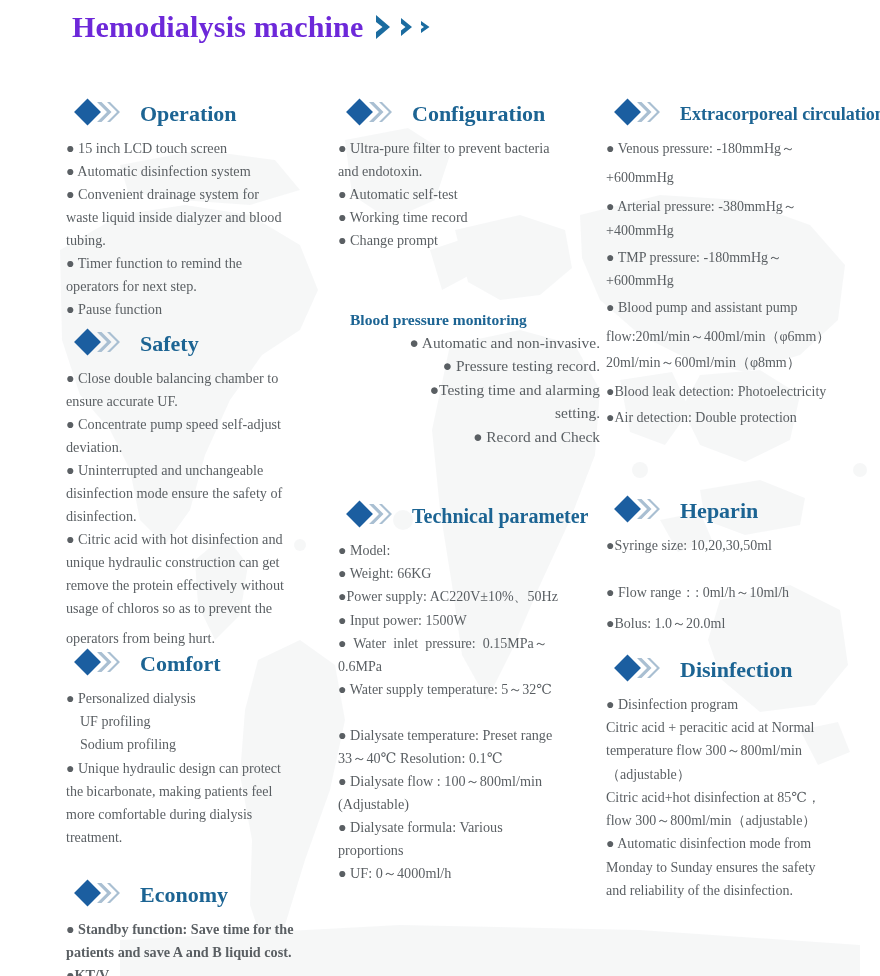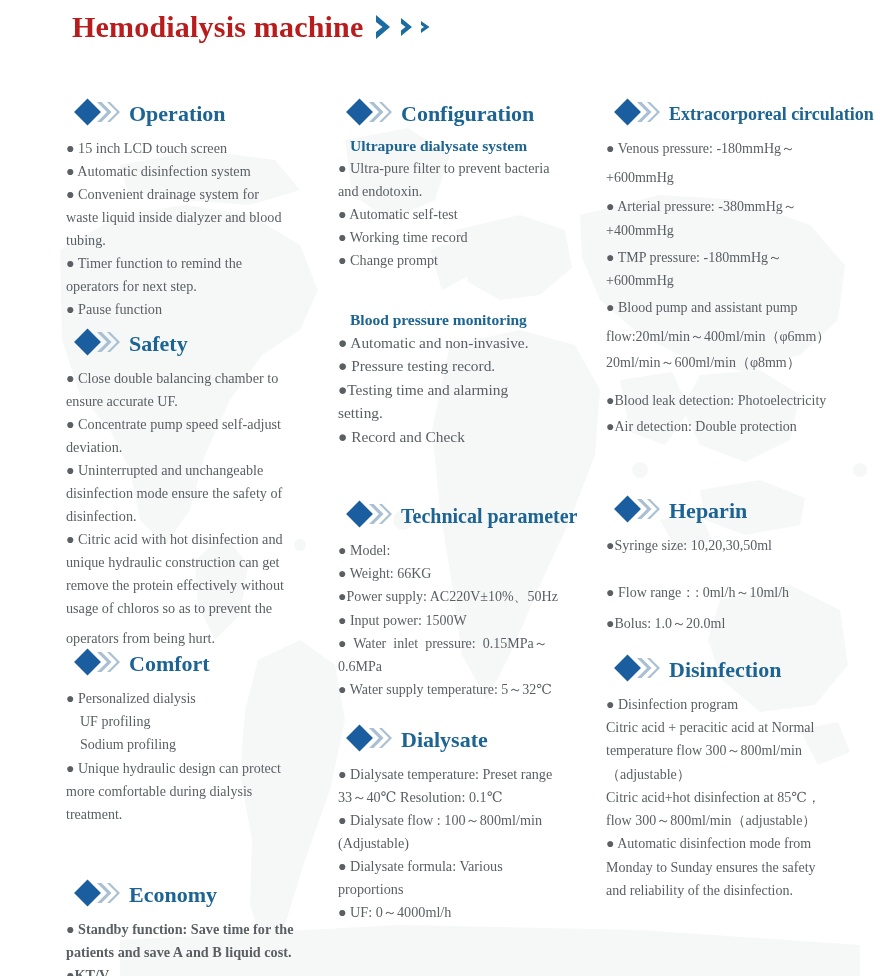--- a/index.html
+++ b/index.html
@@ -21,52 +21,52 @@
   
   #page{position:relative;z-index:2;width:880px;height:976px;}
   
   .title-row{
     position:absolute;left:72px;top:12px;
     display:flex;align-items:center;gap:6px;
   }
   .main-title{
     font-family:"Liberation Serif","DejaVu Serif",serif;
     font-weight:700;font-size:30px;letter-spacing:.2px;
-    color:#b91c1c;white-space:nowrap;line-height:1;
+    color:#6d28d9;white-space:nowrap;line-height:1;
   }
   .title-arrows{display:flex;align-items:center;gap:1px;margin-left:4px;}
   .title-arrows svg{display:block;}
   
   .col{position:absolute;top:0;}
   .col1{left:66px;width:262px;}
   .col2{left:338px;width:262px;}
   .col3{left:606px;width:272px;}
   
   .sec{position:absolute;left:0;width:100%;}
-  .sec-head{display:flex;align-items:center;gap:9px;margin:0 0 7px 8px;}
+  .sec-head{display:flex;align-items:center;gap:20px;margin:0 0 7px 8px;}
   .sec-ico{flex:0 0 auto;display:block;}
   .sec-title{
     font-family:"Liberation Serif","DejaVu Serif",serif;
     font-weight:700;color:#1c6493;line-height:1;white-space:nowrap;
   }
   .t22{font-size:22px;}
   .t20{font-size:20px;}
   .t18{font-size:18px;}
   .sub-head{
     font-family:"Liberation Serif","DejaVu Serif",serif;
     font-weight:700;font-size:15.5px;color:#1c6493;
     margin:0 0 2px 12px;
   }
   
   ul.lines{list-style:none;margin:0;padding:0;}
   ul.lines li{
     font-size:14.2px;line-height:1.62;color:#5a5f63;
     margin:0;padding:0;text-indent:0;
   }
-  ul.lines.sz15 li{font-size:15.4px;line-height:1.52;}
+  ul.lines.sz15 li{font-size:15.4px;line-height:1.52;text-align:right;}
   ul.lines.sz14 li{font-size:14px;line-height:1.66;}
   .nowrapline{white-space:nowrap;}
 </style>
 </head>
 <body>
 
 <div id="watermark">
   <svg viewBox="0 0 880 976" preserveAspectRatio="xMidYMid slice" aria-hidden="true">
     <g class="wm-land">
 
@@ -181,20 +181,21 @@
             <path d="M33 4 L43 14 L33 24 L36 24 L46 14 L36 4 Z" fill="#a9bfd2"></path>
           </svg>
         </span>
         <span class="sec-title t22">Comfort</span>
       </div>
       <ul class="lines sz14">
         <li>● Personalized dialysis</li>
         <li style="white-space:pre">    UF profiling</li>
         <li style="white-space:pre">    Sodium profiling</li>
         <li>● Unique hydraulic design can protect</li>
+        <li>the bicarbonate, making patients feel</li>
         <li>more comfortable during dialysis</li>
         <li>treatment.</li>
       </ul>
     </div>
 
     <div class="sec" style="top:879px">
       <div class="sec-head">
         <span class="sec-ico">
           <svg width="46" height="28" viewBox="0 0 46 28">
             <rect x="4" y="4.5" width="19" height="19" transform="rotate(45 13.5 14)" fill="#1b5ea0"></rect>
@@ -218,21 +219,20 @@
       <div class="sec-head">
         <span class="sec-ico">
           <svg width="46" height="28" viewBox="0 0 46 28">
             <rect x="4" y="4.5" width="19" height="19" transform="rotate(45 13.5 14)" fill="#1b5ea0"></rect>
             <path d="M23 4 L33 14 L23 24 L27.5 24 L37.5 14 L27.5 4 Z" fill="#a9bfd2"></path>
             <path d="M33 4 L43 14 L33 24 L36 24 L46 14 L36 4 Z" fill="#a9bfd2"></path>
           </svg>
         </span>
         <span class="sec-title t22">Configuration</span>
       </div>
-      <div class="sub-head">Ultrapure dialysate system</div>
       <ul class="lines">
         <li>● Ultra-pure filter to prevent bacteria</li>
         <li>and endotoxin.</li>
         <li>● Automatic self-test</li>
         <li>● Working time record</li>
         <li>● Change prompt</li>
       </ul>
     </div>
 
     <div class="sec" style="top:311px">
@@ -262,30 +262,20 @@
         <li>● Weight: 66KG</li>
         <li class="nowrapline">●Power supply: AC220V±10%、50Hz</li>
         <li>● Input power: 1500W</li>
         <li style="white-space:pre">●  Water  inlet  pressure:  0.15MPa～</li>
         <li>0.6MPa</li>
         <li class="nowrapline">● Water supply temperature: 5～32℃</li>
       </ul>
     </div>
 
     <div class="sec" style="top:724px">
-      <div class="sec-head">
-        <span class="sec-ico">
-          <svg width="46" height="28" viewBox="0 0 46 28">
-            <rect x="4" y="4.5" width="19" height="19" transform="rotate(45 13.5 14)" fill="#1b5ea0"></rect>
-            <path d="M23 4 L33 14 L23 24 L27.5 24 L37.5 14 L27.5 4 Z" fill="#a9bfd2"></path>
-            <path d="M33 4 L43 14 L33 24 L36 24 L46 14 L36 4 Z" fill="#a9bfd2"></path>
-          </svg>
-        </span>
-        <span class="sec-title t22">Dialysate</span>
-      </div>
       <ul class="lines">
         <li>●  Dialysate temperature: Preset range</li>
         <li>33～40℃ Resolution: 0.1℃</li>
         <li>●  Dialysate flow : 100～800ml/min</li>
         <li>(Adjustable)</li>
         <li>● Dialysate formula: Various</li>
         <li>proportions</li>
         <li>● UF: 0～4000ml/h</li>
       </ul>
     </div>
@@ -307,21 +297,21 @@
       <ul class="lines sz14">
         <li style="margin-top:3px">● Venous pressure: -180mmHg～</li>
         <li style="margin-top:6px">+600mmHg</li>
         <li style="margin-top:6px">● Arterial pressure: -380mmHg～</li>
         <li>+400mmHg</li>
         <li style="margin-top:4px">● TMP pressure: -180mmHg～</li>
         <li>+600mmHg</li>
         <li style="margin-top:4px">● Blood pump and assistant pump</li>
         <li class="nowrapline" style="margin-top:5px">flow:20ml/min～400ml/min（φ6mm）</li>
         <li class="nowrapline" style="margin-top:3px">  20ml/min～600ml/min（φ8mm）</li>
-        <li class="nowrapline" style="margin-top:15px">●Blood leak detection: Photoelectricity</li>
+        <li class="nowrapline" style="margin-top:6px">●Blood leak detection: Photoelectricity</li>
         <li class="nowrapline" style="margin-top:3px">●Air detection: Double protection</li>
       </ul>
     </div>
 
     <div class="sec" style="top:495px">
       <div class="sec-head">
         <span class="sec-ico">
           <svg width="46" height="28" viewBox="0 0 46 28">
             <rect x="4" y="4.5" width="19" height="19" transform="rotate(45 13.5 14)" fill="#1b5ea0"></rect>
             <path d="M23 4 L33 14 L23 24 L27.5 24 L37.5 14 L27.5 4 Z" fill="#a9bfd2"></path>

